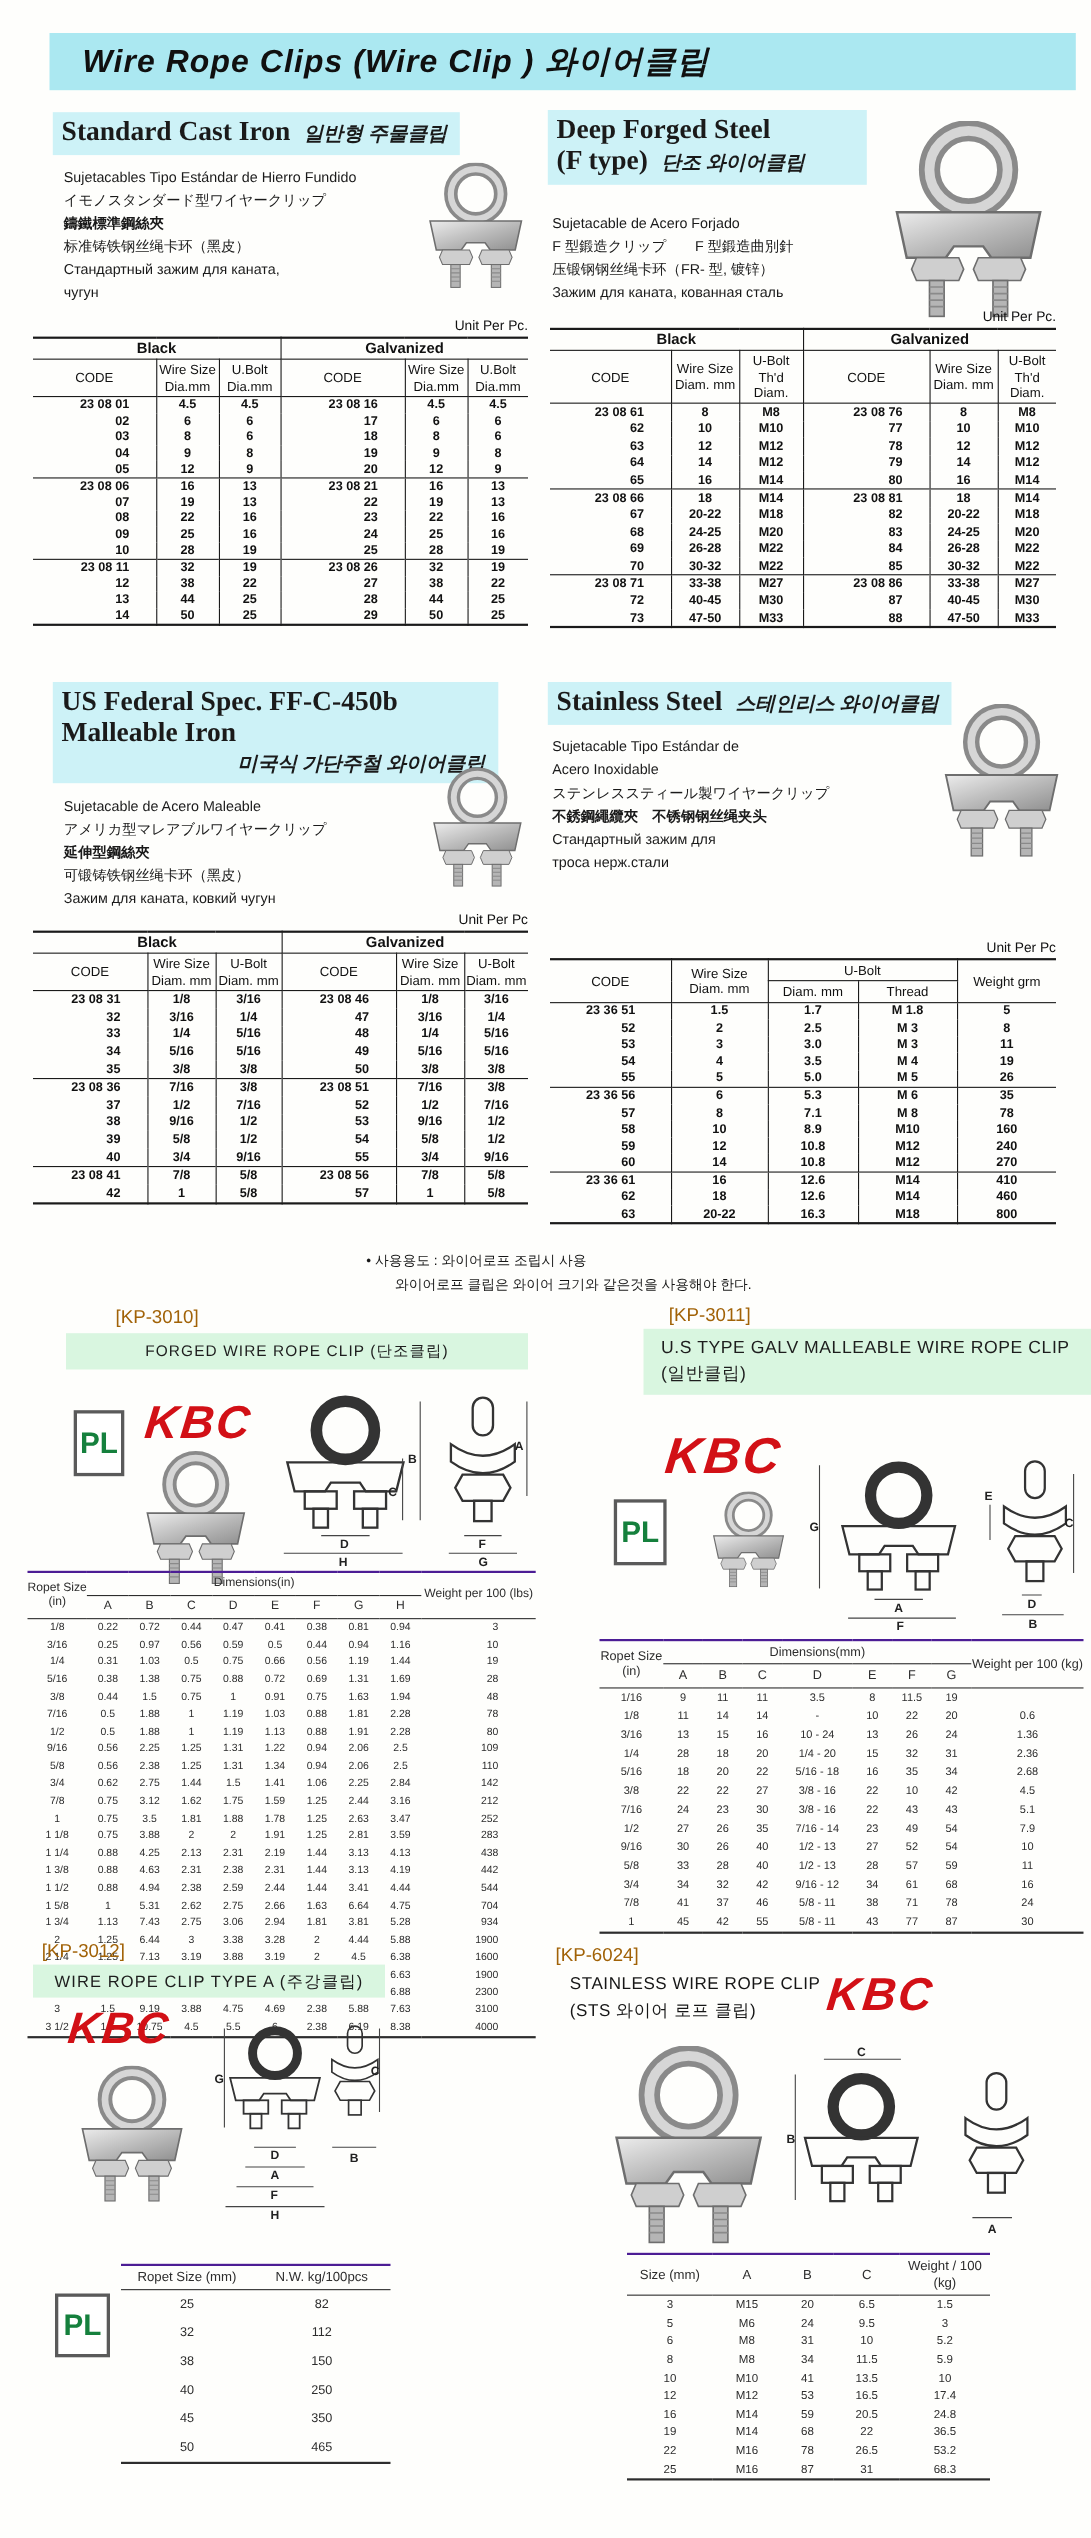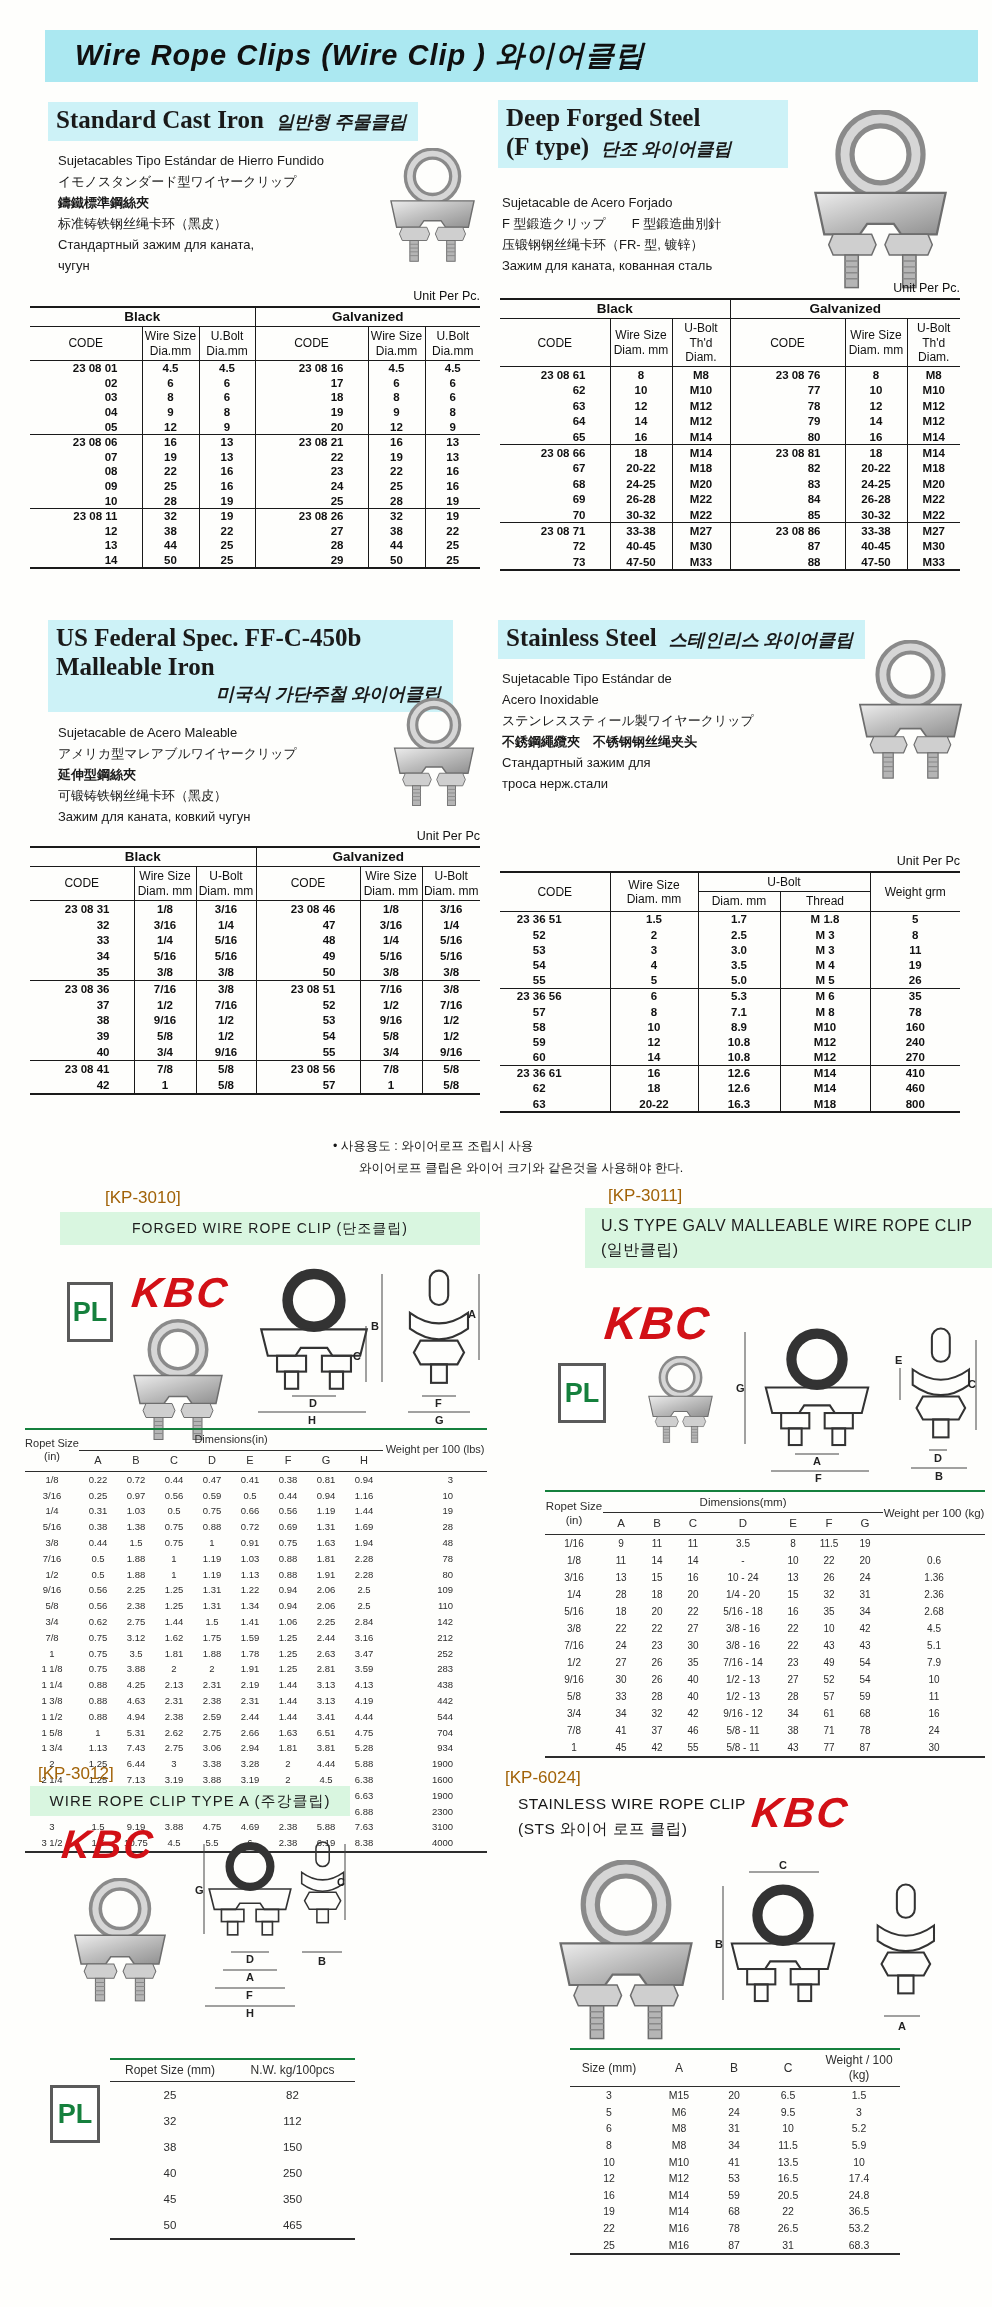--- a/index.html
+++ b/index.html
@@ -27,23 +27,23 @@
   .cat6 .gh th:first-child{border-right:1px solid #1a1a1a;}
   .cat6 .ch th:not(:last-child),.cat6 td:not(:last-child){border-right:1px solid #1a1a1a;}
   .cat6 td:nth-child(1),.cat6 td:nth-child(4){text-align:right;padding-right:24px;}
   .t-cast td{height:14.6px;}
   .t-forged td{height:15.4px;}
   .t-usfed td{height:15.8px;}
   .stn td{height:15.2px;}
   .stn .ch th:not(:last-child){border-right:1px solid #1a1a1a;}
   .stn .ch2 th{border-right:1px solid #1a1a1a;border-bottom:1px solid #1a1a1a;}
   .stn td:not(:last-child){border-right:1px solid #1a1a1a;}
-  .stn td:first-child{padding-right:32px;}
+  .stn td:first-child{text-align:right;padding-right:32px;}
   
-  .kpt{border-top:2px solid #15803d;border-bottom:2px solid #2d2d2d;color:#2d2d2d;}
+  .kpt{border-top:2px solid #4c1d95;border-bottom:2px solid #2d2d2d;color:#2d2d2d;}
   .kpt th{font-weight:normal;text-align:center;vertical-align:middle;line-height:1.25;
           border-bottom:1px solid #2d2d2d;padding:3px 0;}
   .kpt td{text-align:center;vertical-align:middle;padding:0;}
   .k3010 th{font-size:11px;}
   .k3010 td{font-size:9.5px;height:15.8px;}
   .k3010 td:last-child{text-align:right;padding-right:34px;}
   .k3011 th{font-size:11.5px;}
   .k3011 td{font-size:10px;height:17px;}
   .k6024 th{font-size:12px;}
   .k6024 td{font-size:10.5px;height:16.6px;}
@@ -926,21 +926,21 @@
           <td>544</td>
         </tr>
         <tr>
           <td>1 5/8</td>
           <td>1</td>
           <td>5.31</td>
           <td>2.62</td>
           <td>2.75</td>
           <td>2.66</td>
           <td>1.63</td>
-          <td>6.51</td>
+          <td>6.64</td>
           <td>4.75</td>
           <td>704</td>
         </tr>
         <tr>
           <td>1 3/4</td>
           <td>1.13</td>
           <td>7.43</td>
           <td>2.75</td>
           <td>3.06</td>
           <td>2.94</td>

